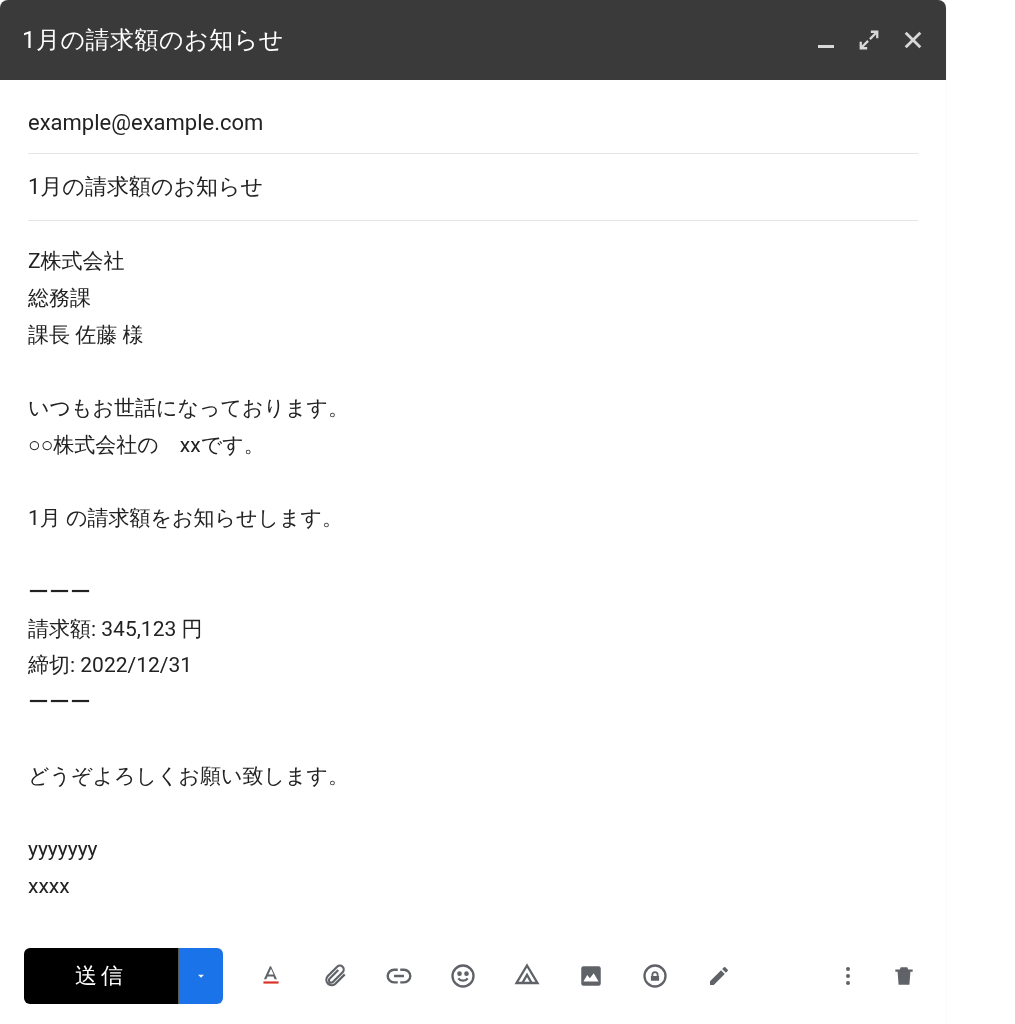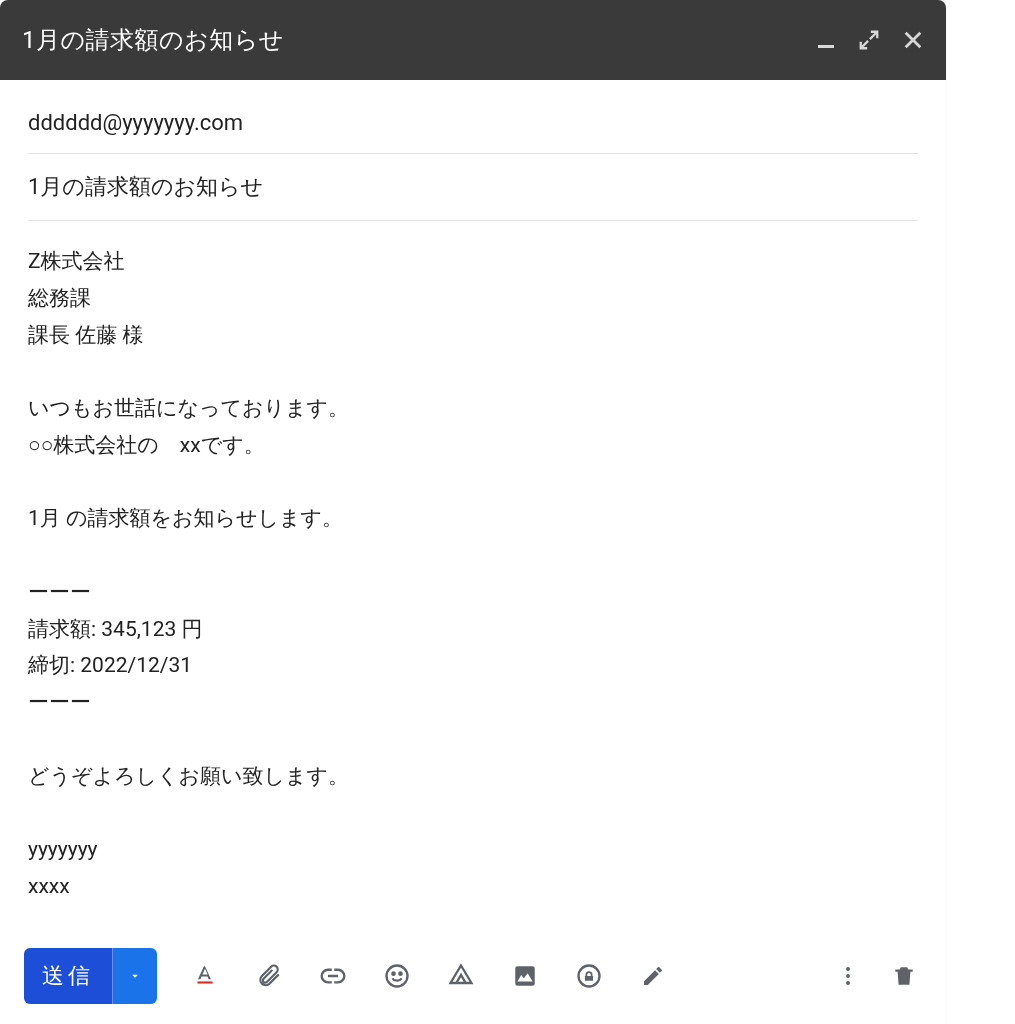--- a/index.html
+++ b/index.html
@@ -70,25 +70,25 @@
     padding:0 24px;
     gap:20px;
   }
   .send-group {
     display:flex;
     height:56px;
     border-radius:6px;
     overflow:hidden;
   }
   .send-btn {
-    background:#1d4ed8;
+    background:#000000;
     color:#fff;
     border:none;
     font-size:22px;
-    padding:0 18px;
+    padding:0 51px;
     cursor:pointer;
     border-right:1px solid rgba(255,255,255,.35);
     letter-spacing:4px;
   }
   .send-more {
     background:#1a73e8;
     color:#fff;
     border:none;
     width:44px;
     display:flex;
@@ -138,21 +138,21 @@
       <span class="icon-btn">
         <svg width="22" height="22" viewBox="0 0 24 24" stroke="#d8d8d8" stroke-width="3">
           <line x1="4" y1="4" x2="20" y2="20"></line>
             <line x1="20" y1="4" x2="4" y2="20"></line>
         </svg>
       </span>
     </div>
   </div>
 
   <div class="content">
-    <div class="field-line">dddddd@yyyyyyy.com</div>
+    <div class="field-line">example@example.com</div>
     <div class="field-line subject">1月の請求額のお知らせ</div>
     <div class="body-area">Z株式会社
 総務課
 課長 佐藤 様
 
 いつもお世話になっております。
 ○○株式会社の　xxです。
 
 1月 の請求額をお知らせします。
 

